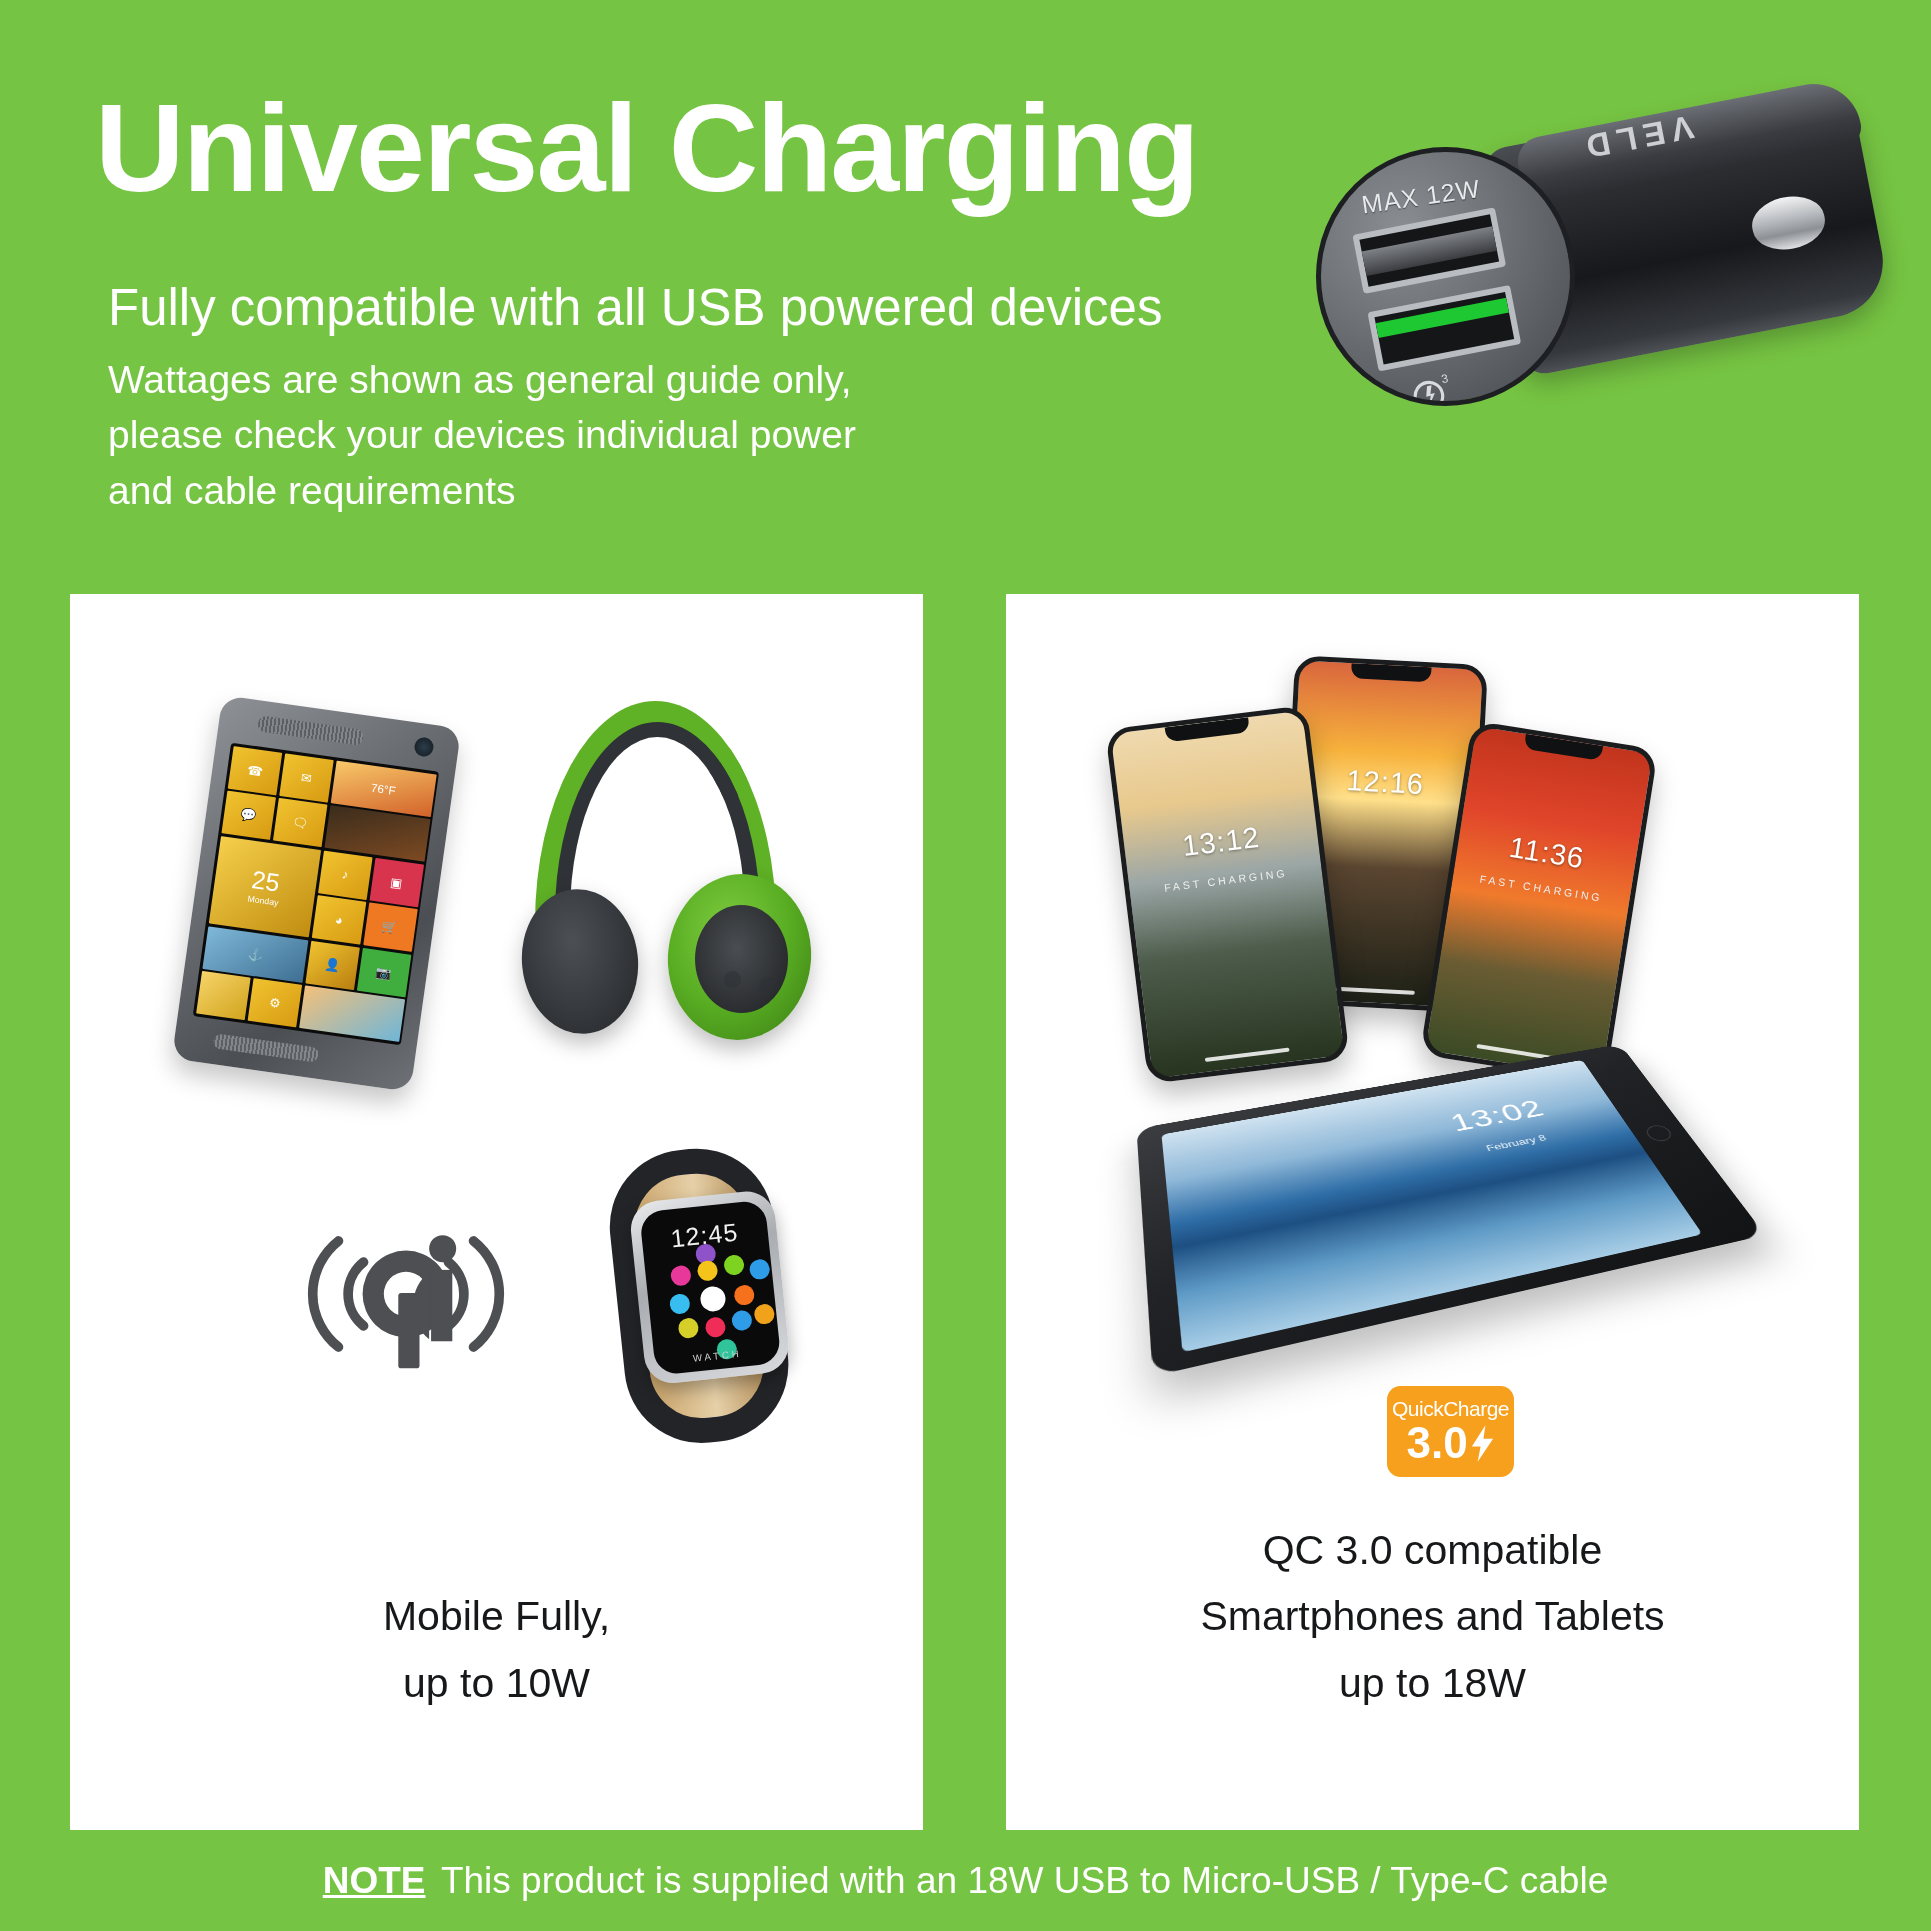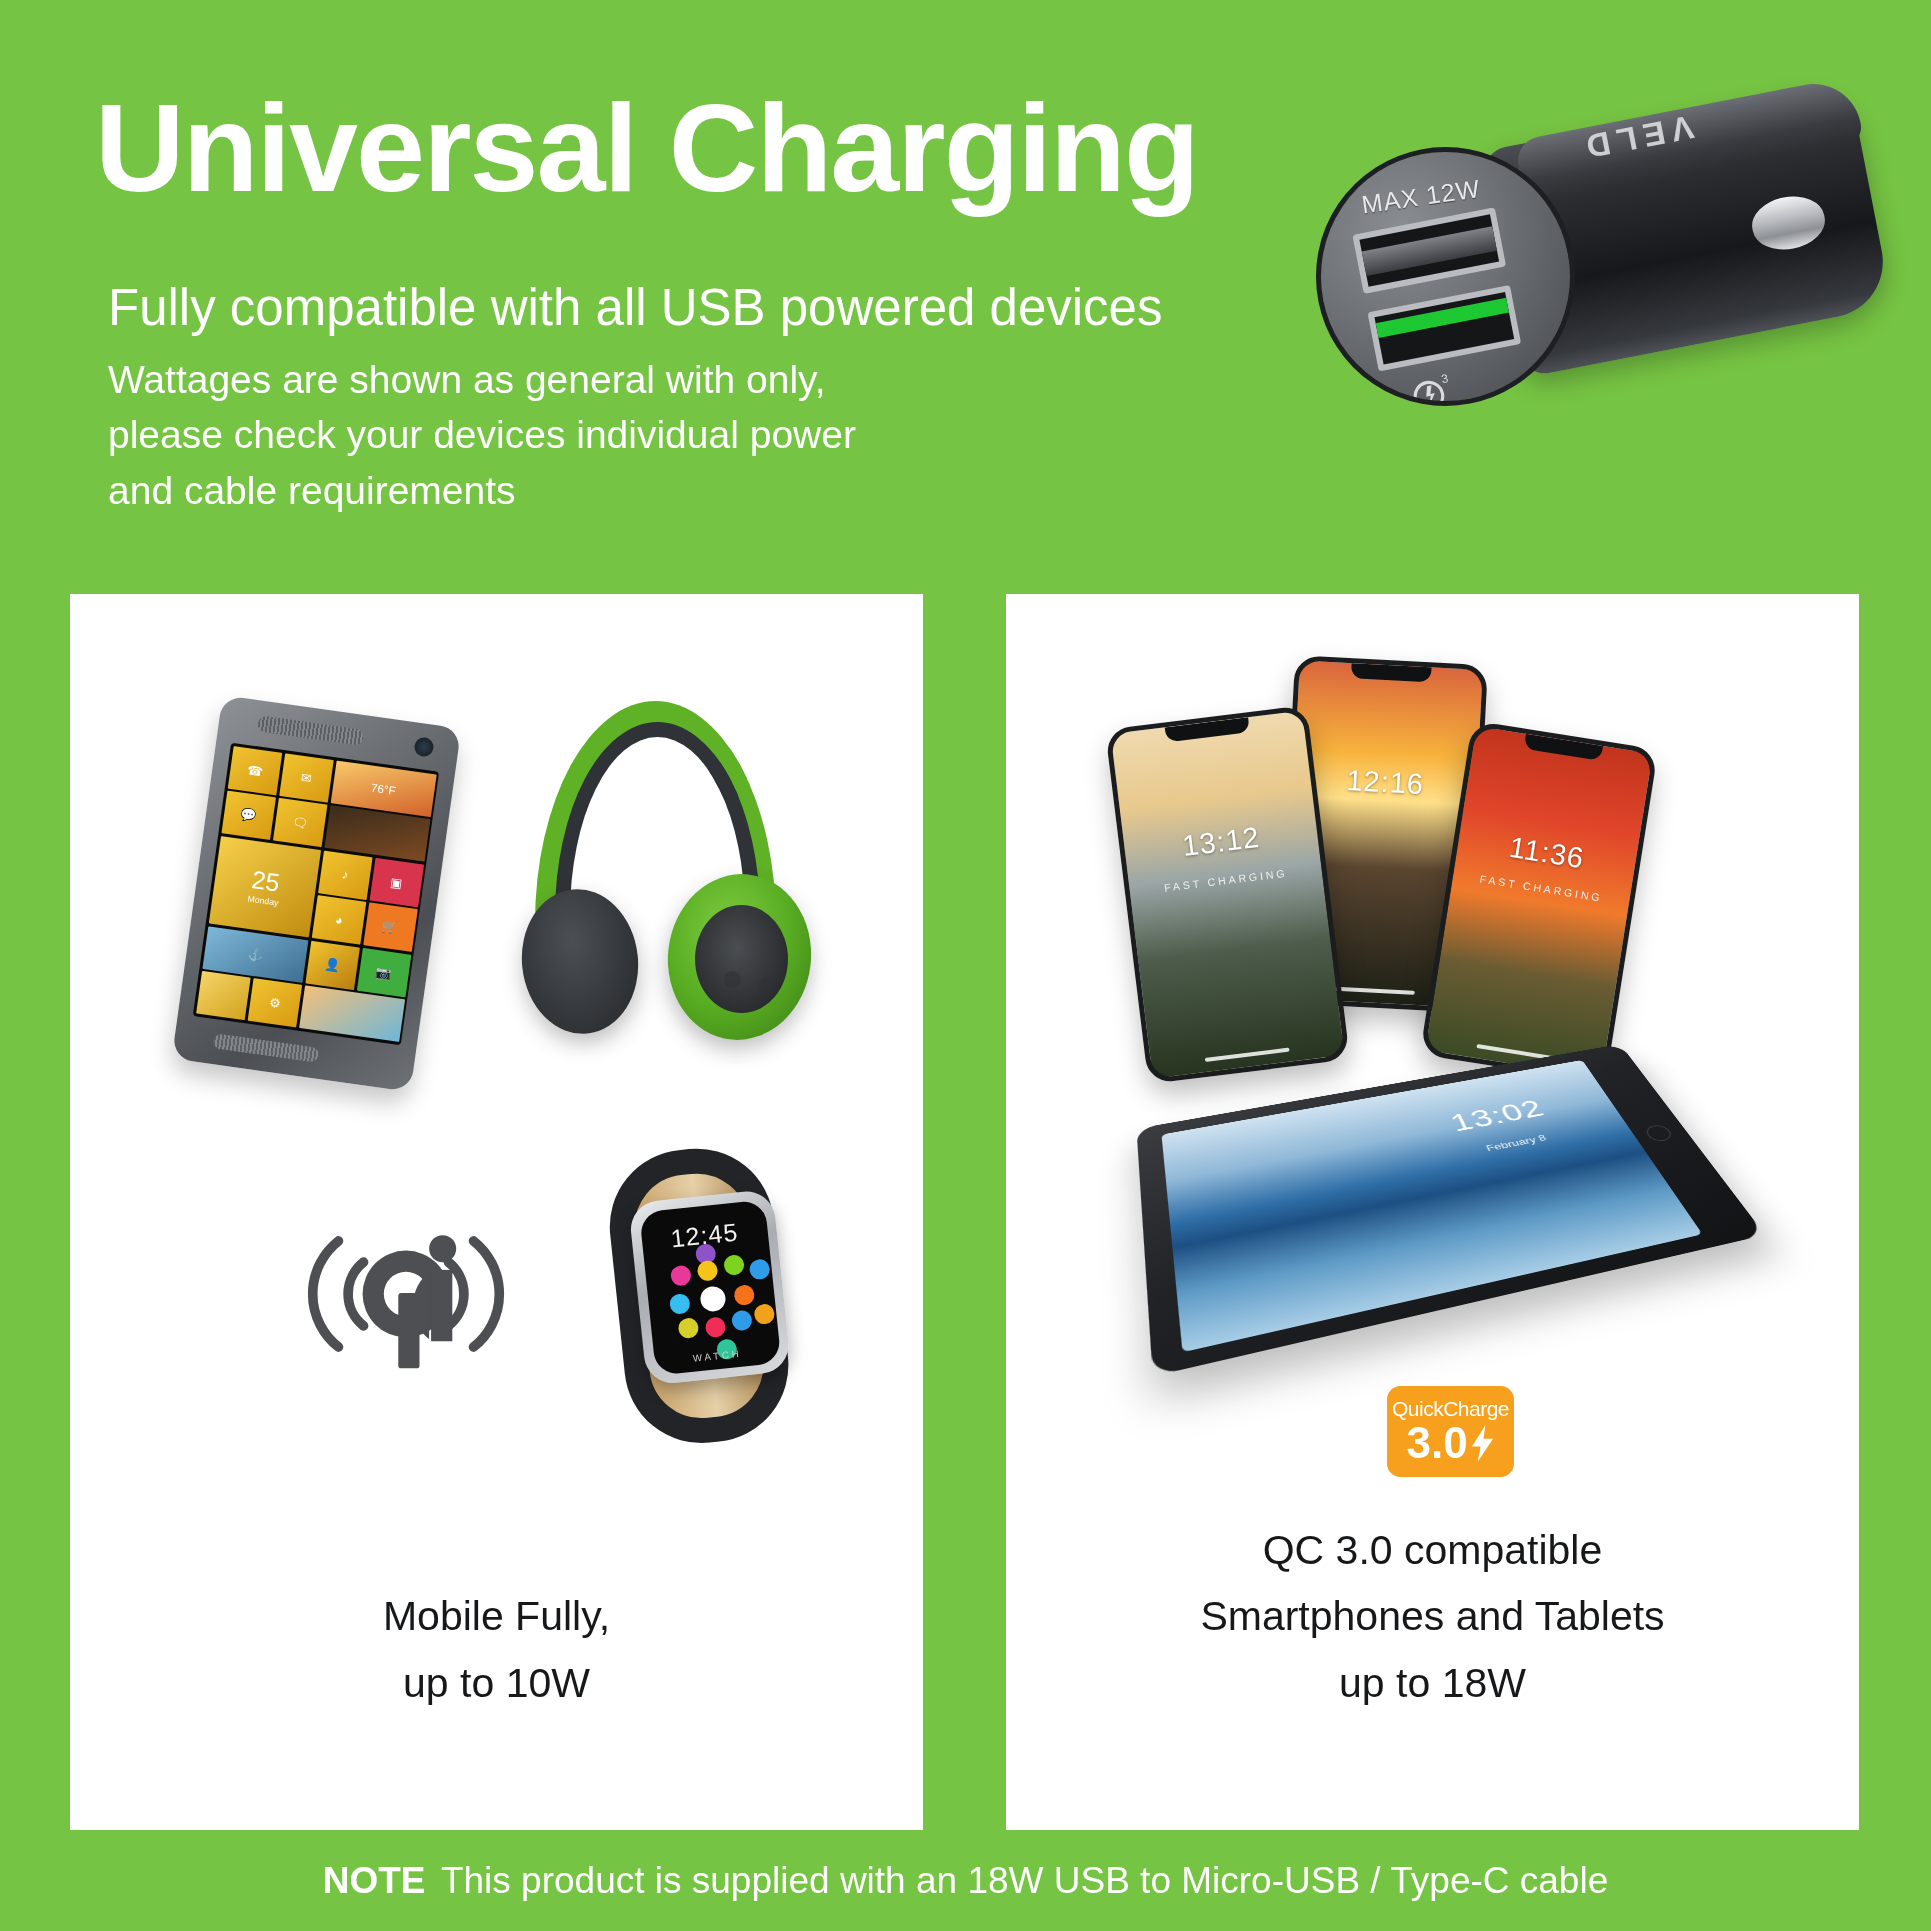--- a/index.html
+++ b/index.html
@@ -248,30 +248,30 @@
   #qc-badge .qc-top { font-size:21px; letter-spacing:-0.5px; line-height:1; }
   #qc-badge .qc-bot { font-size:44px; font-weight:bold; line-height:1;
                       display:flex; align-items:center; gap:1.9px; margin-top:2.9px; }
 
   
   #note {
     position:absolute; left:0; bottom:0; width:1931px; height:101px;
     display:flex; align-items:center; justify-content:center;
     color:#ffffff; font-size:37px; gap:15.4px;
   }
-  #note b { font-weight:bold; }
+  #note b { font-weight:bold;text-decoration:underline; }
 </style>
 </head>
 <body>
 
 <div id="header">
   <div id="title">Universal Charging</div>
   <div id="sub1">Fully compatible with all USB powered devices</div>
   <div id="sub2">
-    <span>Wattages are shown as general with only,</span>
+    <span>Wattages are shown as general guide only,</span>
     <span>please check your devices individual power</span>
     <span>and cable requirements</span>
   </div>
 
   <div id="charger">
     <div class="chg-body"></div>
     <div class="chg-body-top"></div>
     <div class="chg-tip"></div>
     <div class="chg-brand">VELD</div>
     <div class="chg-face">

